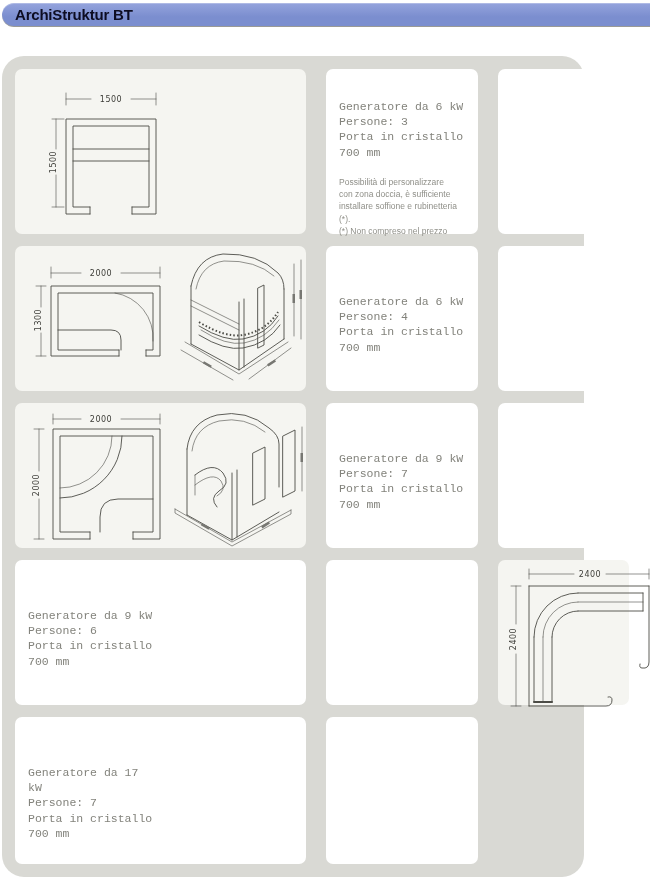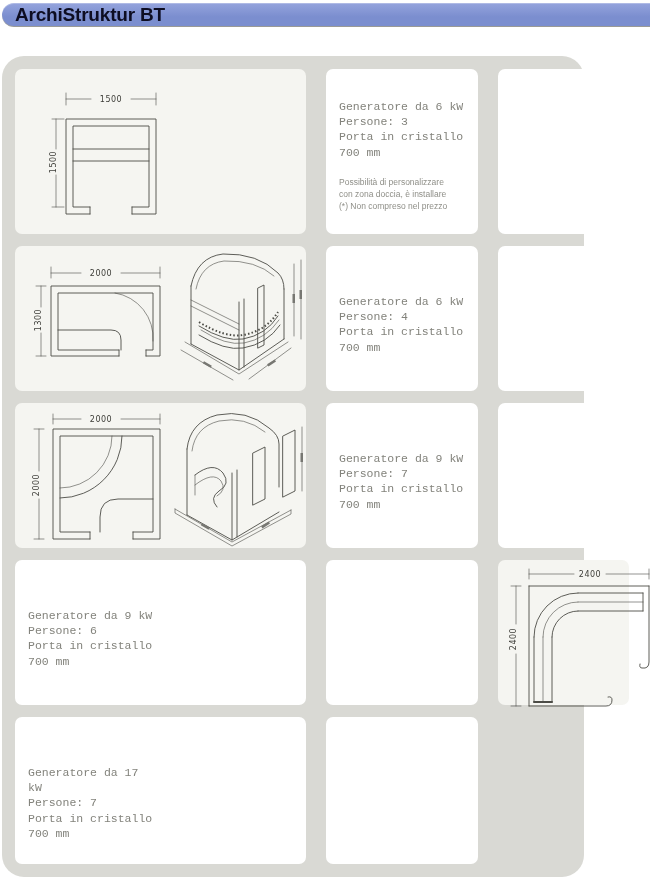--- a/index.html
+++ b/index.html
@@ -9,21 +9,21 @@
   }
   *{box-sizing:border-box;margin:0;padding:0}
   body{width:650px;height:889px;background:#ffffff;overflow:hidden;
        font-family:"Liberation Sans",sans-serif;}
   .header-bar{height:24px;width:648px;margin:3px 0 0 2px;
     background:linear-gradient(180deg,var(--accent-bar-light) 0%,var(--accent-bar) 60%,var(--accent-bar) 100%);
     border-radius:12px 0 0 12px;
     box-shadow:inset 0 1px 0 rgba(255,255,255,.25);
     border-bottom:1px solid #9a9a96;
     display:flex;align-items:center;}
-  .page-title{padding-left:13px;font-size:19px;font-weight:bold;color:var(--title-color);
+  .page-title{padding-left:13px;font-size:15px;font-weight:bold;color:var(--title-color);
     letter-spacing:-0.2px;}
   .grid{width:582px;margin:29px 0 0 2px;background:var(--frame);
     border-radius:22px;padding:13px;display:grid;
     grid-template-columns:291px 152px 131px;
     grid-template-rows:165px 145px 145px 145px 147px;
     gap:12px 20px;}
   .cell{border-radius:7px;background:var(--cell);}
   .drawing-cell{background:var(--drawing-cell);}
   .drawing-cell svg{display:block}
   .spec-cell{padding:48px 11px 0 13px;color:var(--spec-text);
@@ -63,21 +63,22 @@
 
       <path class="ln" d="M58,80 L134,80 M58,92 L134,92"></path>
     </svg>
   </section>
   <section class="cell spec-cell first">
     <div class="spec-line">Generatore da 6 kW</div>
     <div class="spec-line">Persone: 3</div>
     <div class="spec-line">Porta in cristallo 700 mm</div>
     <div class="note">
       <div>Possibilità di personalizzare</div>
-      <div>con zona doccia, è installare</div>
+      <div>con zona doccia, è sufficiente</div>
+      <div>installare soffione e rubinetteria (*).</div>
       <div>(*) Non compreso nel prezzo</div>
     </div>
   </section>
   <section class="cell"></section>
 
   <section class="cell drawing-cell">
     <svg width="291" height="145" viewBox="0 0 291 145">
 
       <path class="ln thin" d="M36,32 L36,21 M145,32 L145,21 M36,27 L66,27 M106,27 L145,27"></path>
       <text class="dim" x="86" y="30" text-anchor="middle">2000</text>

